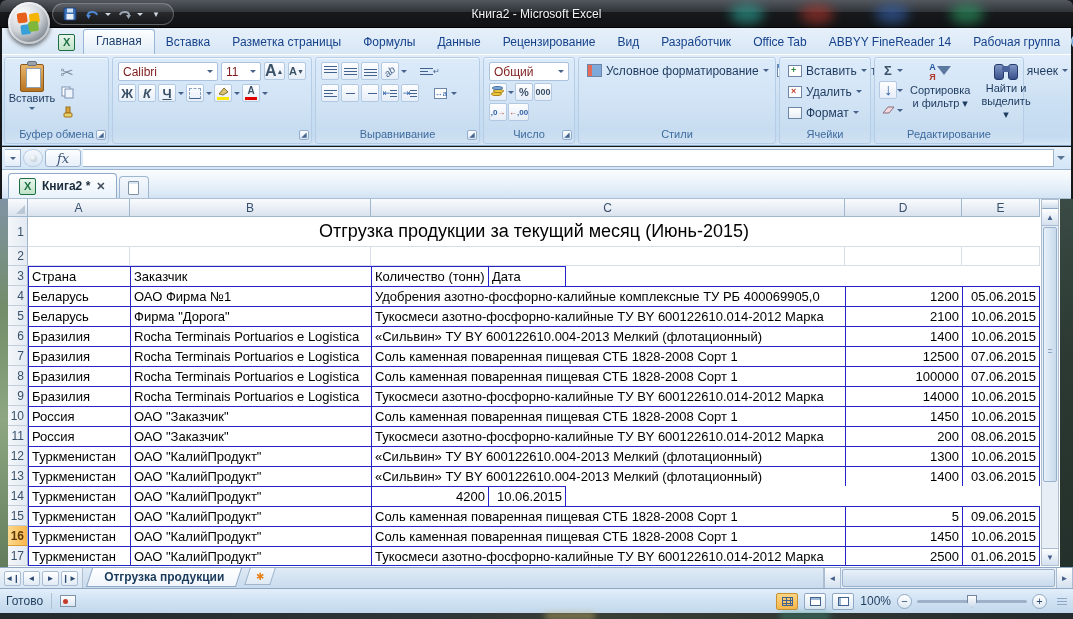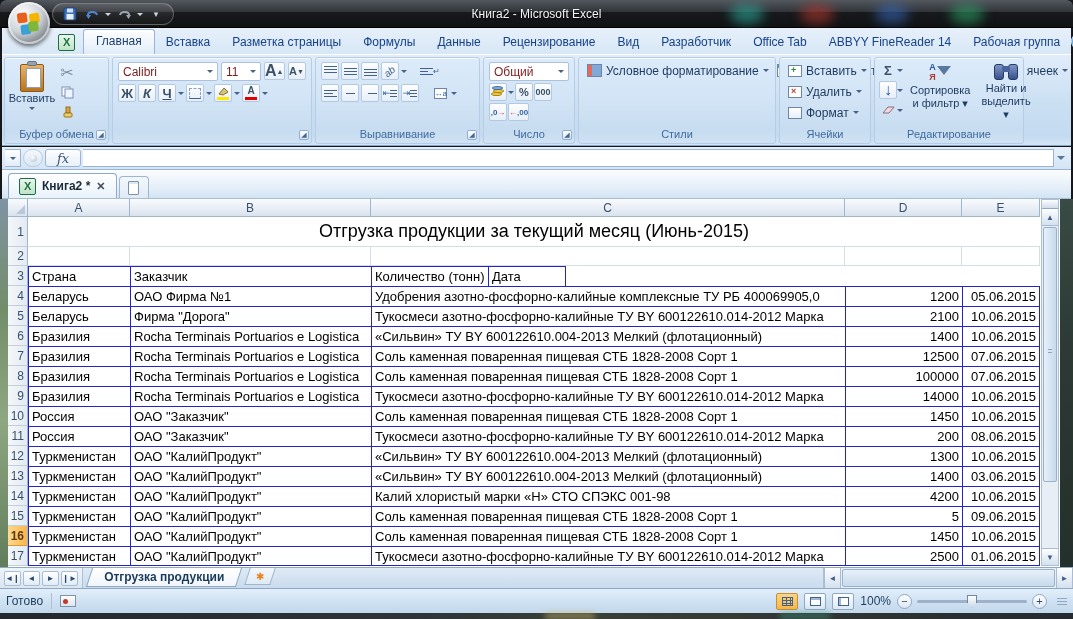--- a/index.html
+++ b/index.html
@@ -707,21 +707,20 @@
           <div class="cell tcell" style="width: 102px; height: 100%;">Туркменистан</div>
           <div class="cell tcell" style="width: 241px; height: 100%;">ОАО "КалийПродукт"</div>
           <div class="cell tcell" style="width: 474px; height: 100%;">«Сильвин» ТУ BY 600122610.004-2013 Мелкий (флотационный)</div>
           <div class="cell tcell num" style="width: 117px; height: 100%;">1400</div>
           <div class="cell tcell num last" style="width: 78px; height: 100%;">03.06.2015</div>
         </div>
         <div class="grow" style="height: 20px;">
           <div class="gut">14</div>
           <div class="cell tcell" style="width: 102px; height: 100%;">Туркменистан</div>
           <div class="cell tcell" style="width: 241px; height: 100%;">ОАО "КалийПродукт"</div>
-          <div class="cell tcell" style="width: 474px; height: 100%;">Калий хлористый марки «Н» СТО СПЭКС 001-98</div>
           <div class="cell tcell num" style="width: 117px; height: 100%;">4200</div>
           <div class="cell tcell num last" style="width: 78px; height: 100%;">10.06.2015</div>
         </div>
         <div class="grow" style="height: 20px;">
           <div class="gut">15</div>
           <div class="cell tcell" style="width: 102px; height: 100%;">Туркменистан</div>
           <div class="cell tcell" style="width: 241px; height: 100%;">ОАО "КалийПродукт"</div>
           <div class="cell tcell" style="width: 474px; height: 100%;">Соль каменная поваренная пищевая СТБ  1828-2008 Сорт 1</div>
           <div class="cell tcell num" style="width: 117px; height: 100%;">5</div>
           <div class="cell tcell num last" style="width: 78px; height: 100%;">09.06.2015</div>

